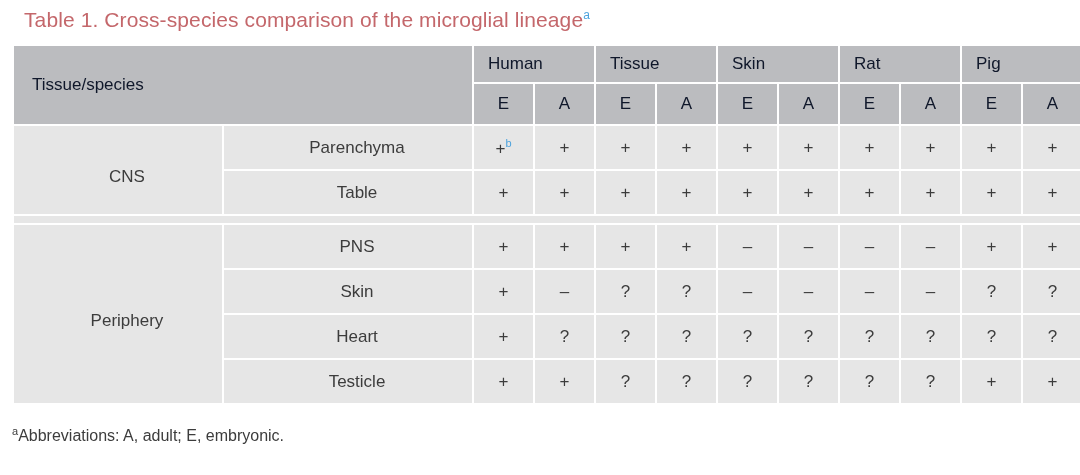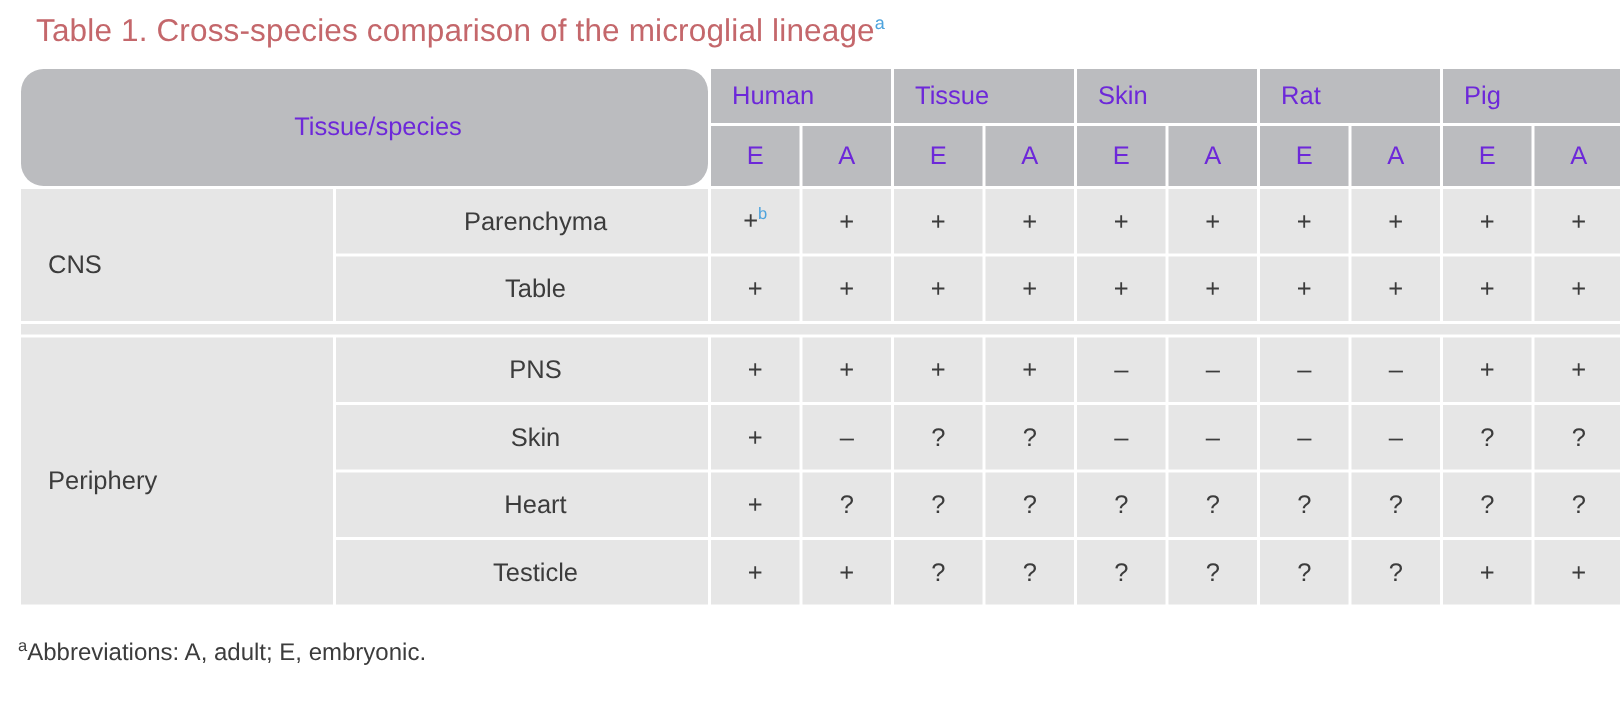--- a/index.html
+++ b/index.html
@@ -49,42 +49,41 @@
     font-weight: normal;
     font-size: 17px;
     color: #3c3c3c;
     background: #e6e6e6;
     vertical-align: middle;
   }
 
   
   #comparison-table thead th {
     background: #bbbcbf;
-    color: #6d28d9;
+    color: #0f172a;
     margin-left: 48px;
   }
   .th-tissue {
-    text-align: center;
+    text-align: left;
     padding-left: 18px !important;
     height: 64px;
-    border-radius: 15px;
   }
   .th-species {
     text-align: left;
     padding-left: 14px !important;
     height: 36px;
   }
   .th-ea {
     text-align: center;
     height: 40px;
   }
 
   
   .cell-group {
-    text-align: left;
+    text-align: center;
     padding-left: 18px !important;
     vertical-align: top;
     padding-top: 14px !important;
   }
   .cell-tissue {
     text-align: center;
     padding-left: 18px !important;
     height: 43px;
   }
   .cell-mark {

